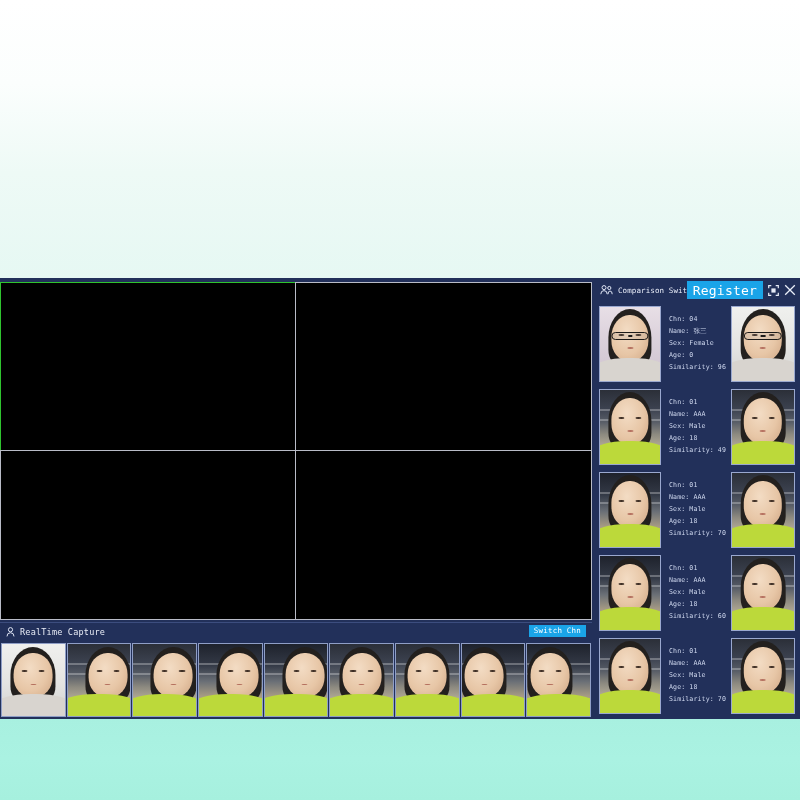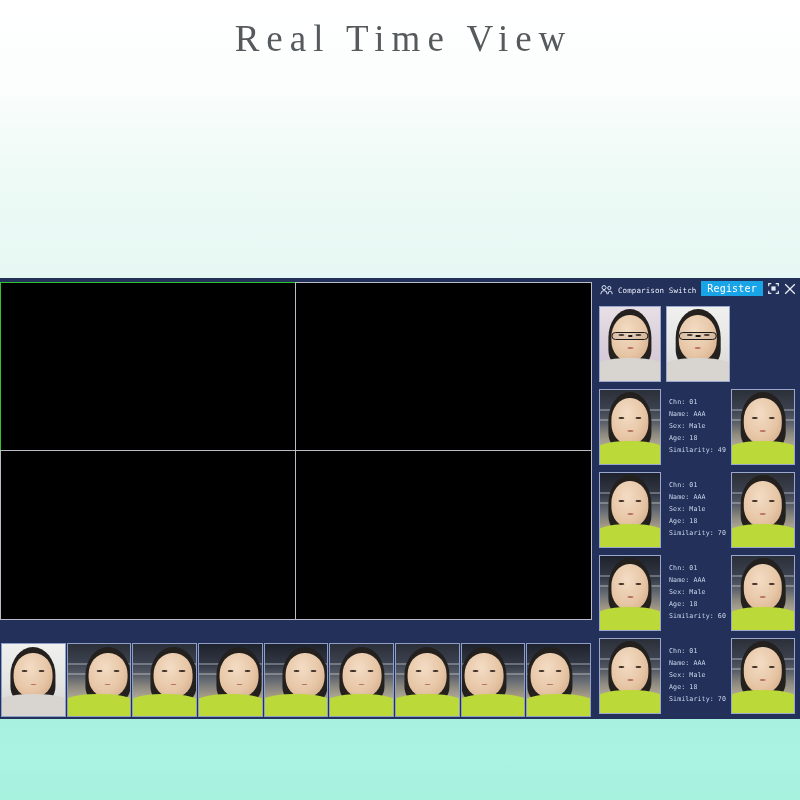--- a/index.html
+++ b/index.html
@@ -98,21 +98,21 @@
     padding-left: 6px;
   }
   .cmp-head .ttl {
     font-family: "DejaVu Sans Mono", monospace;
     font-size: 7.5px; color: #eaeefa; margin-left: 5px; letter-spacing: .1px;
   }
   .head-right { position: absolute; right: 4px; top: 3px; display: flex; align-items: center; gap: 5px; }
   .btn-register {
     background: #1aa4e8; color: #ffffff;
     font-family: "DejaVu Sans Mono", monospace;
-    font-size: 10px; padding: 2.5px 6px; border: 0; line-height: 1;
+    font-size: 13px; padding: 2.5px 6px; border: 0; line-height: 1;
     letter-spacing: .2px; cursor: pointer;
   }
   .ic { cursor: pointer; display: inline-block; line-height: 0; }
 
   .cmp-list { position: absolute; left: 0; top: 24px; width: 206px; height: 417px; }
   .cmp-row {
     position: relative; height: 83px; display: flex; align-items: center;
     padding: 0 5px; gap: 5px;
   }
   .face {
@@ -185,33 +185,42 @@
     position: absolute; left: 0; top: 719px; width: 800px; height: 81px;
     background: linear-gradient(180deg,#a8f0e0 0%,#aaf2e2 50%,#a6f0de 100%);
   }
 </style>
 </head>
 <body>
 
 <div id="page">
 
   <div class="promo">
-    <div class="promo-title">Real Time View</div>
   </div>
 
   <div class="app">
 
     <div class="video-wall">
       <div class="vpane vp-tl sel"></div>
       <div class="vpane vp-tr unsel"></div>
       <div class="vpane vp-bl unsel"></div>
       <div class="vpane vp-br unsel"></div>
     </div>
 
     <div class="capture-panel">
+      <div class="capture-bar">
+        <span class="ic">
+          <svg width="9" height="10" viewBox="0 0 9 10">
+            <circle cx="4.5" cy="2.7" r="2.1" fill="none" stroke="#dfe5f4" stroke-width="1"></circle>
+            <path d="M1 9.4 Q1 5.7 4.5 5.7 Q8 5.7 8 9.4" fill="none" stroke="#dfe5f4" stroke-width="1"></path>
+          </svg>
+        </span>
+        <span class="ttl">RealTime Capture</span>
+        <button class="btn-switch">Switch Chn</button>
+      </div>
       <div class="thumb-row" id="thumb-row">
           <div class="thumb">
             <div class="ph bg-white">
               <div class="hair" style="width:72%;height:78%;top:4%;margin-left:0%"></div>
               <div class="headshape" style="width:62%;height:62%;top:12%;margin-left:0%">
                 <div class="eye" style="left:20%;top:40%"></div>
                 <div class="eye" style="right:20%;top:40%"></div>
                 <div class="mouth" style="top:70%"></div>
               </div>
               <div class="shirt " style="background:#d8d4cf"></div>
@@ -357,20 +366,27 @@
                 <div class="hair" style="width:72%;height:78%;top:4%;margin-left:0%"></div>
                 <div class="headshape" style="width:62%;height:62%;top:12%;margin-left:0%">
                   <div class="eye" style="left:20%;top:40%"></div>
                   <div class="eye" style="right:20%;top:40%"></div>
                   <div class="mouth" style="top:70%"></div>
                 </div>
                 <div class="glasses" style="top:34%;margin-left:0%"></div>
                 <div class="shirt " style="background:#d8d4cf"></div>
               </div>
             </div>
+            <div class="info">
+              <div>Chn: 04</div>
+              <div>Name:  张三</div>
+              <div>Sex:  Female</div>
+              <div>Age:  0</div>
+              <div>Similarity: 96</div>
+            </div>
             <div class="face wide">
               <div class="ph bg-white">
                 <div class="hair" style="width:72%;height:78%;top:4%;margin-left:0%"></div>
                 <div class="headshape" style="width:62%;height:62%;top:12%;margin-left:0%">
                   <div class="eye" style="left:20%;top:40%"></div>
                   <div class="eye" style="right:20%;top:40%"></div>
                   <div class="mouth" style="top:70%"></div>
                 </div>
                 <div class="glasses" style="top:34%;margin-left:0%"></div>
                 <div class="shirt " style="background:#d8d4cf"></div>

